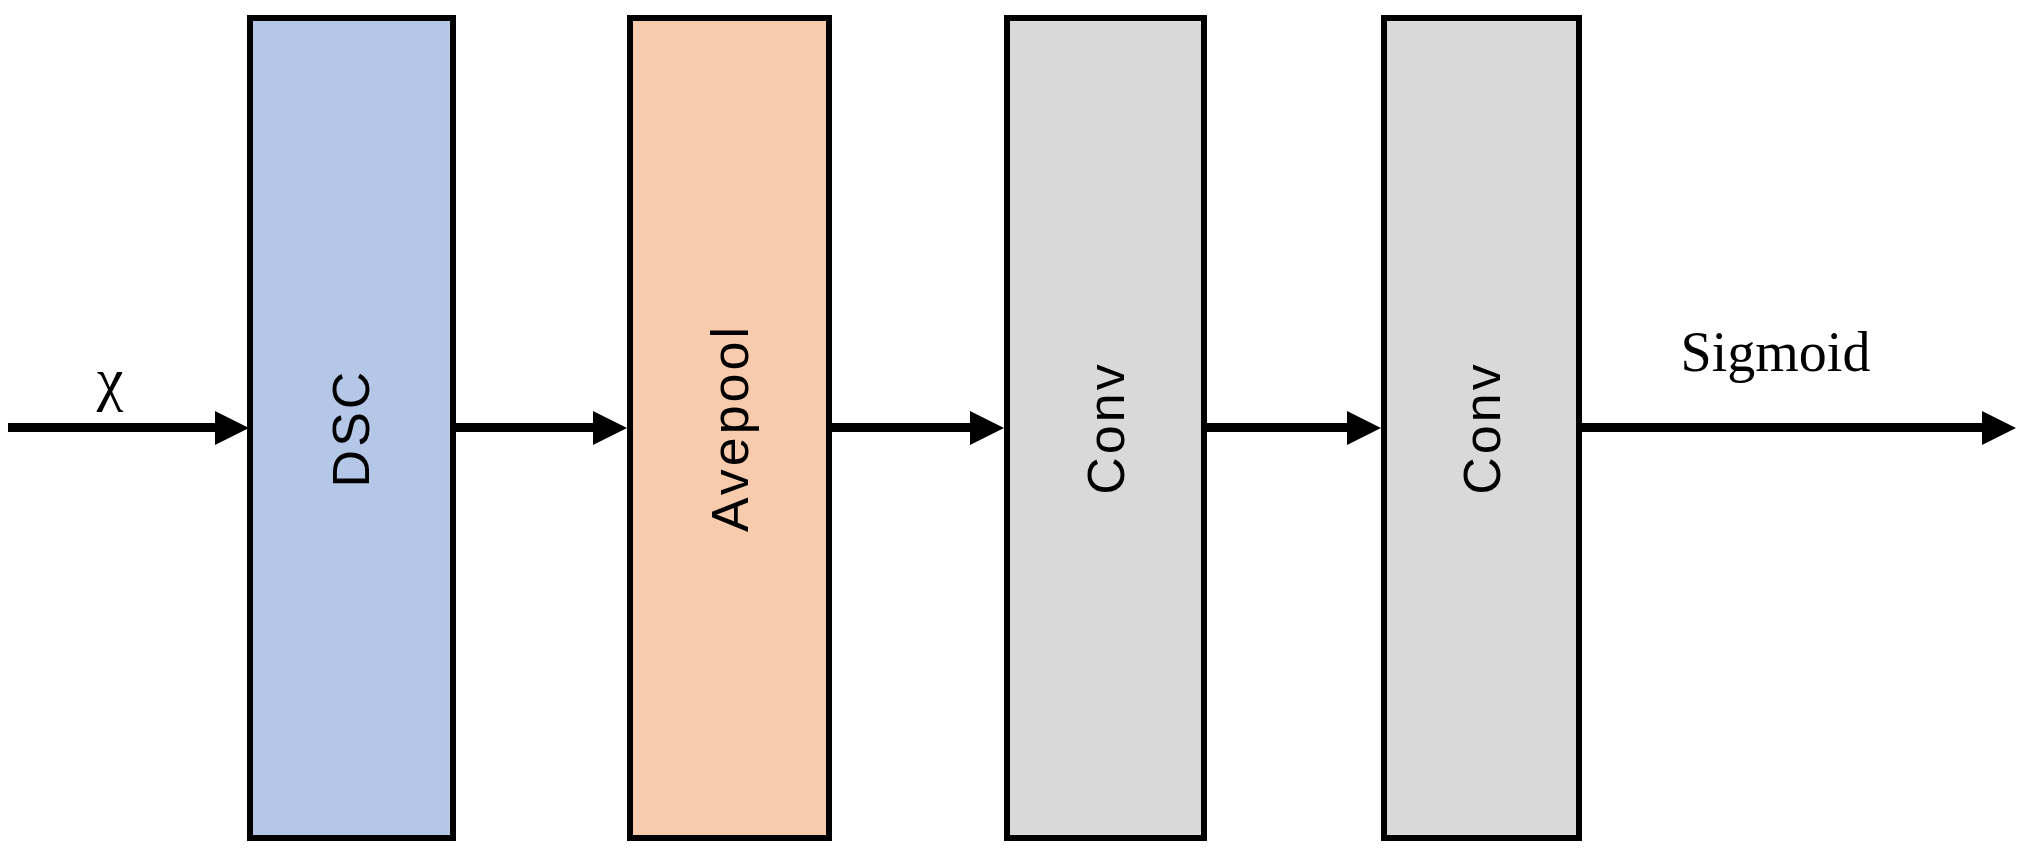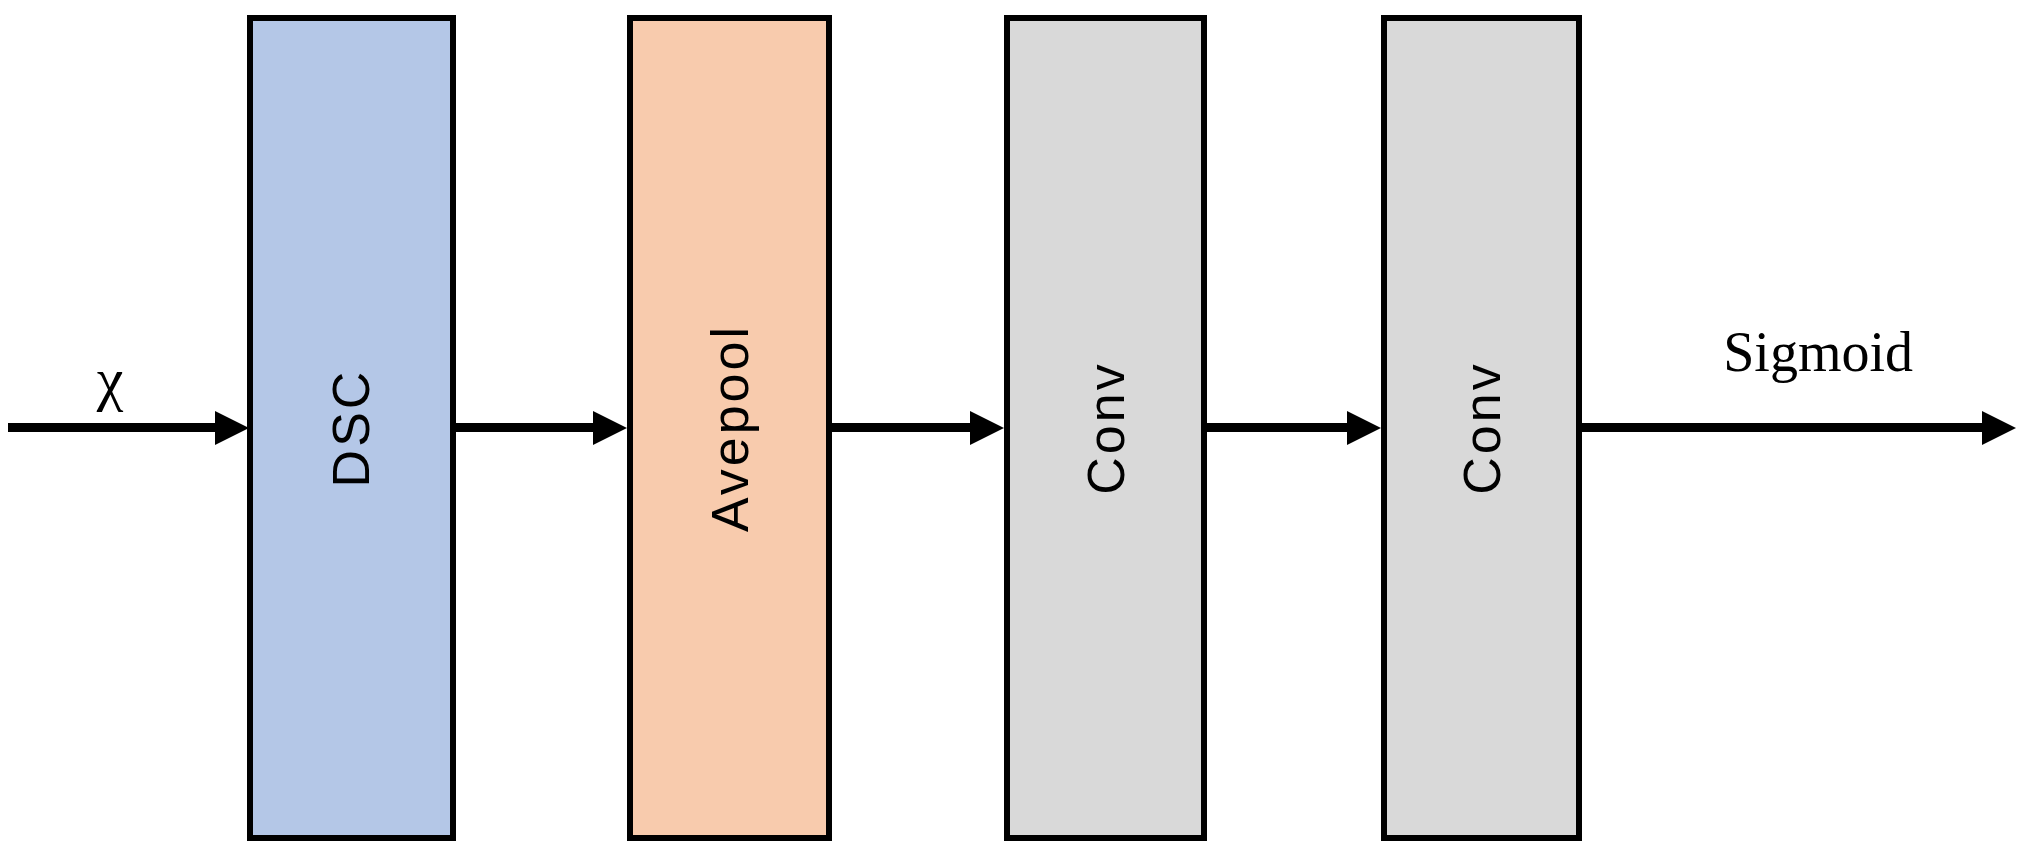--- a/index.html
+++ b/index.html
@@ -78,21 +78,20 @@
     left: 55px;
     top: 345px;
     width: 110px;
     font-size: 60px;
   }
   .label-output {
     left: 1638px;
     top: 320px;
     width: 275px;
     font-size: 56px;
-    text-align: right;
   }
 </style>
 </head>
 <body>
 
 <div class="canvas">
 
   <div class="io-label label-input">χ</div>
   <div class="arrow-line line-input"></div>
   <div class="arrow-head head-input"></div>

